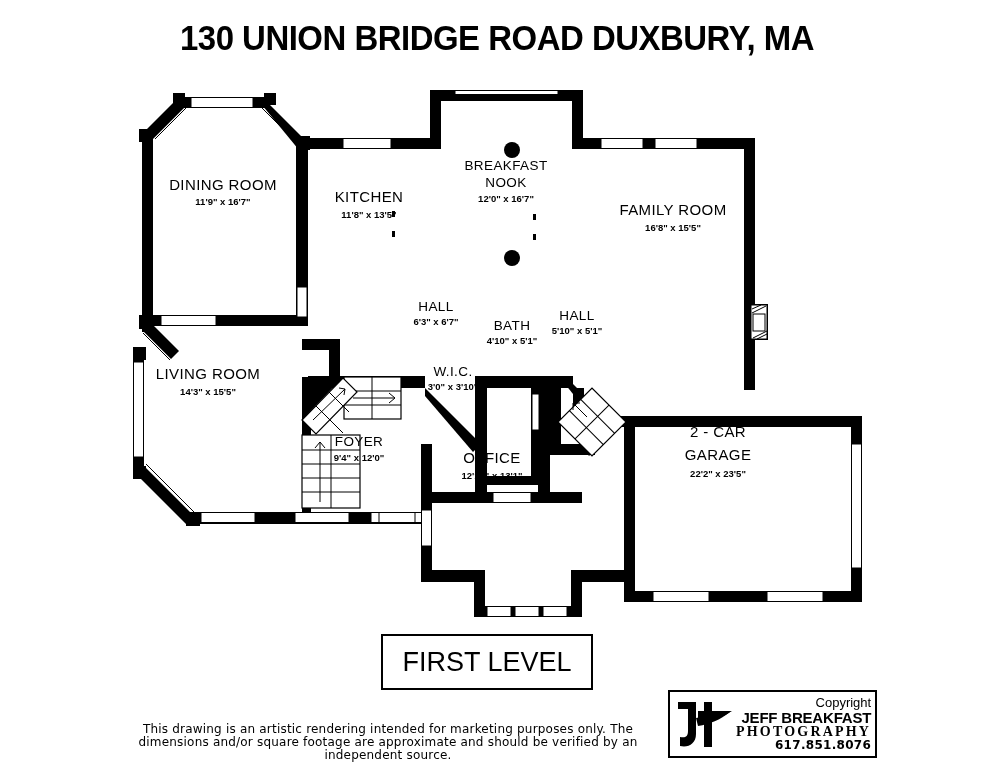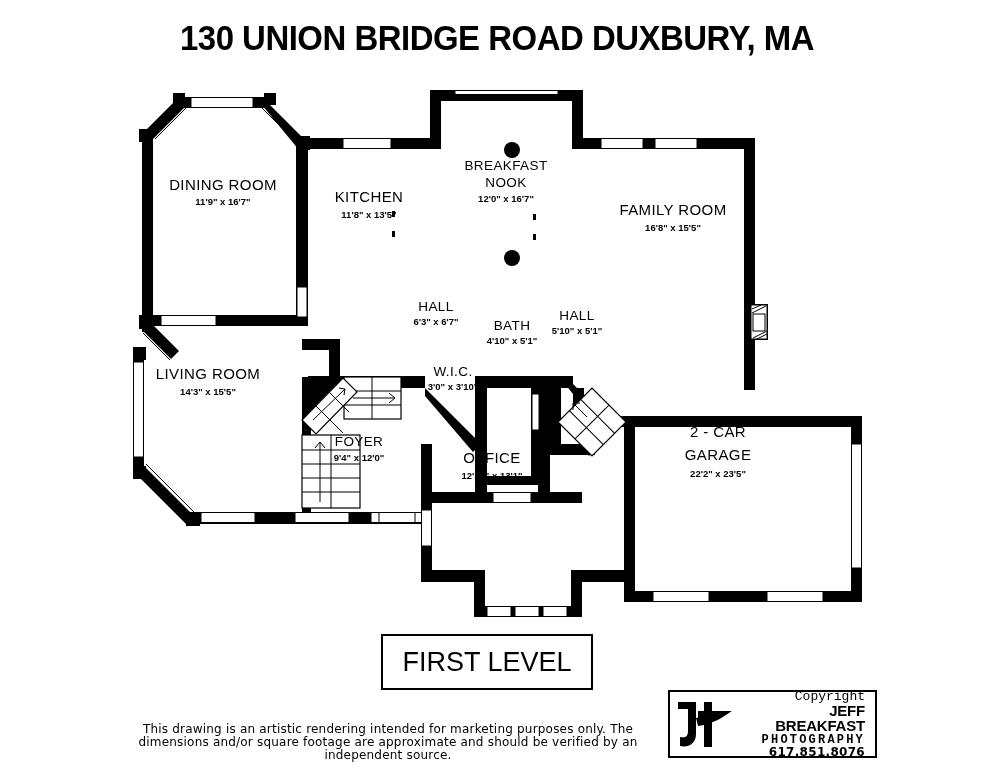--- a/index.html
+++ b/index.html
@@ -106,34 +106,34 @@
     flex: 0 0 62px;
     position: relative;
   }
   #logo-text {
     flex: 1 1 auto;
     text-align: right;
     padding-right: 6px;
     line-height: 1.03;
   }
   #logo-text .copy {
-    font-family: Liberation Mono, monospace;
+    font-family: Liberation Sans, sans-serif;
     font-size: 13px;
     color: #000;
   }
   #logo-text .name {
     font-family: "Liberation Sans", sans-serif;
     font-size: 15px;
     font-weight: bold;
     color: #000;
     letter-spacing: -0.2px;
   }
   #logo-text .sub {
-    font-family: Liberation Mono, monospace;
-    font-size: 12px;
+    font-family: Liberation Serif, serif;
+    font-size: 14px;
     font-weight: bold;
     color: #000;
     letter-spacing: 2.2px;
   }
   #logo-text .phone {
     font-family: "DejaVu Sans", sans-serif;
     font-size: 12px;
     font-weight: bold;
     color: #000;
     letter-spacing: 0.3px;

